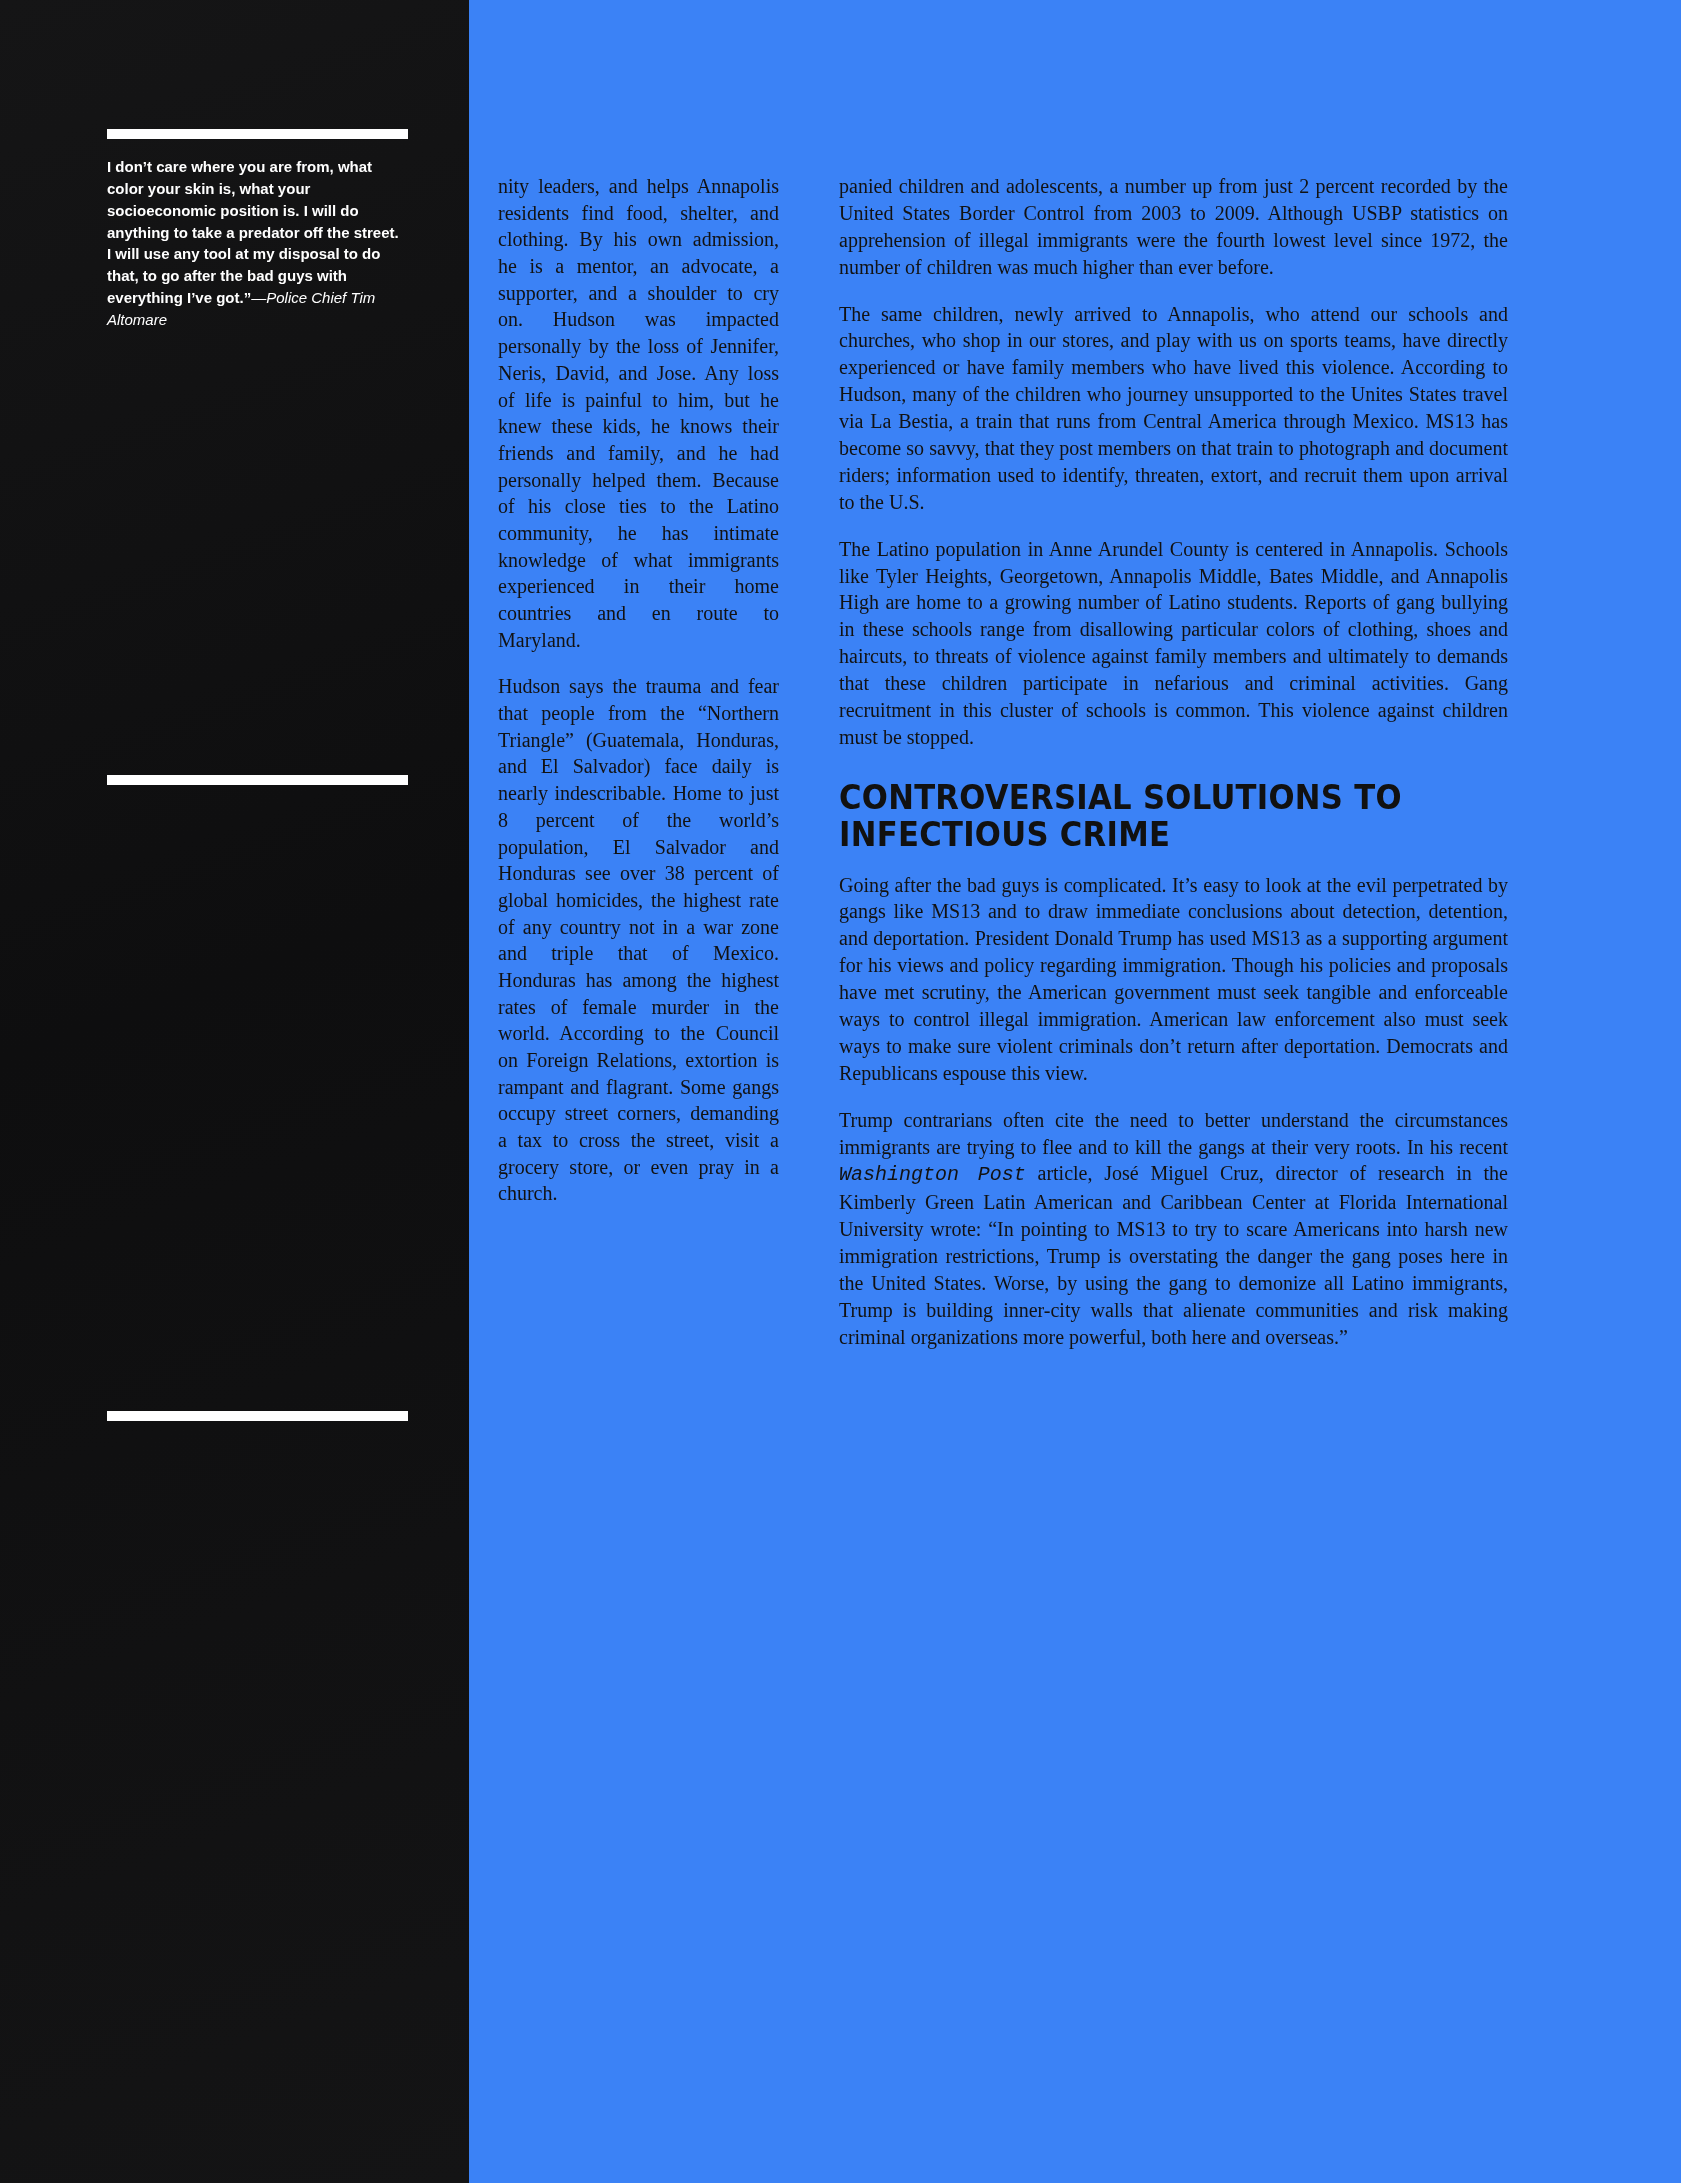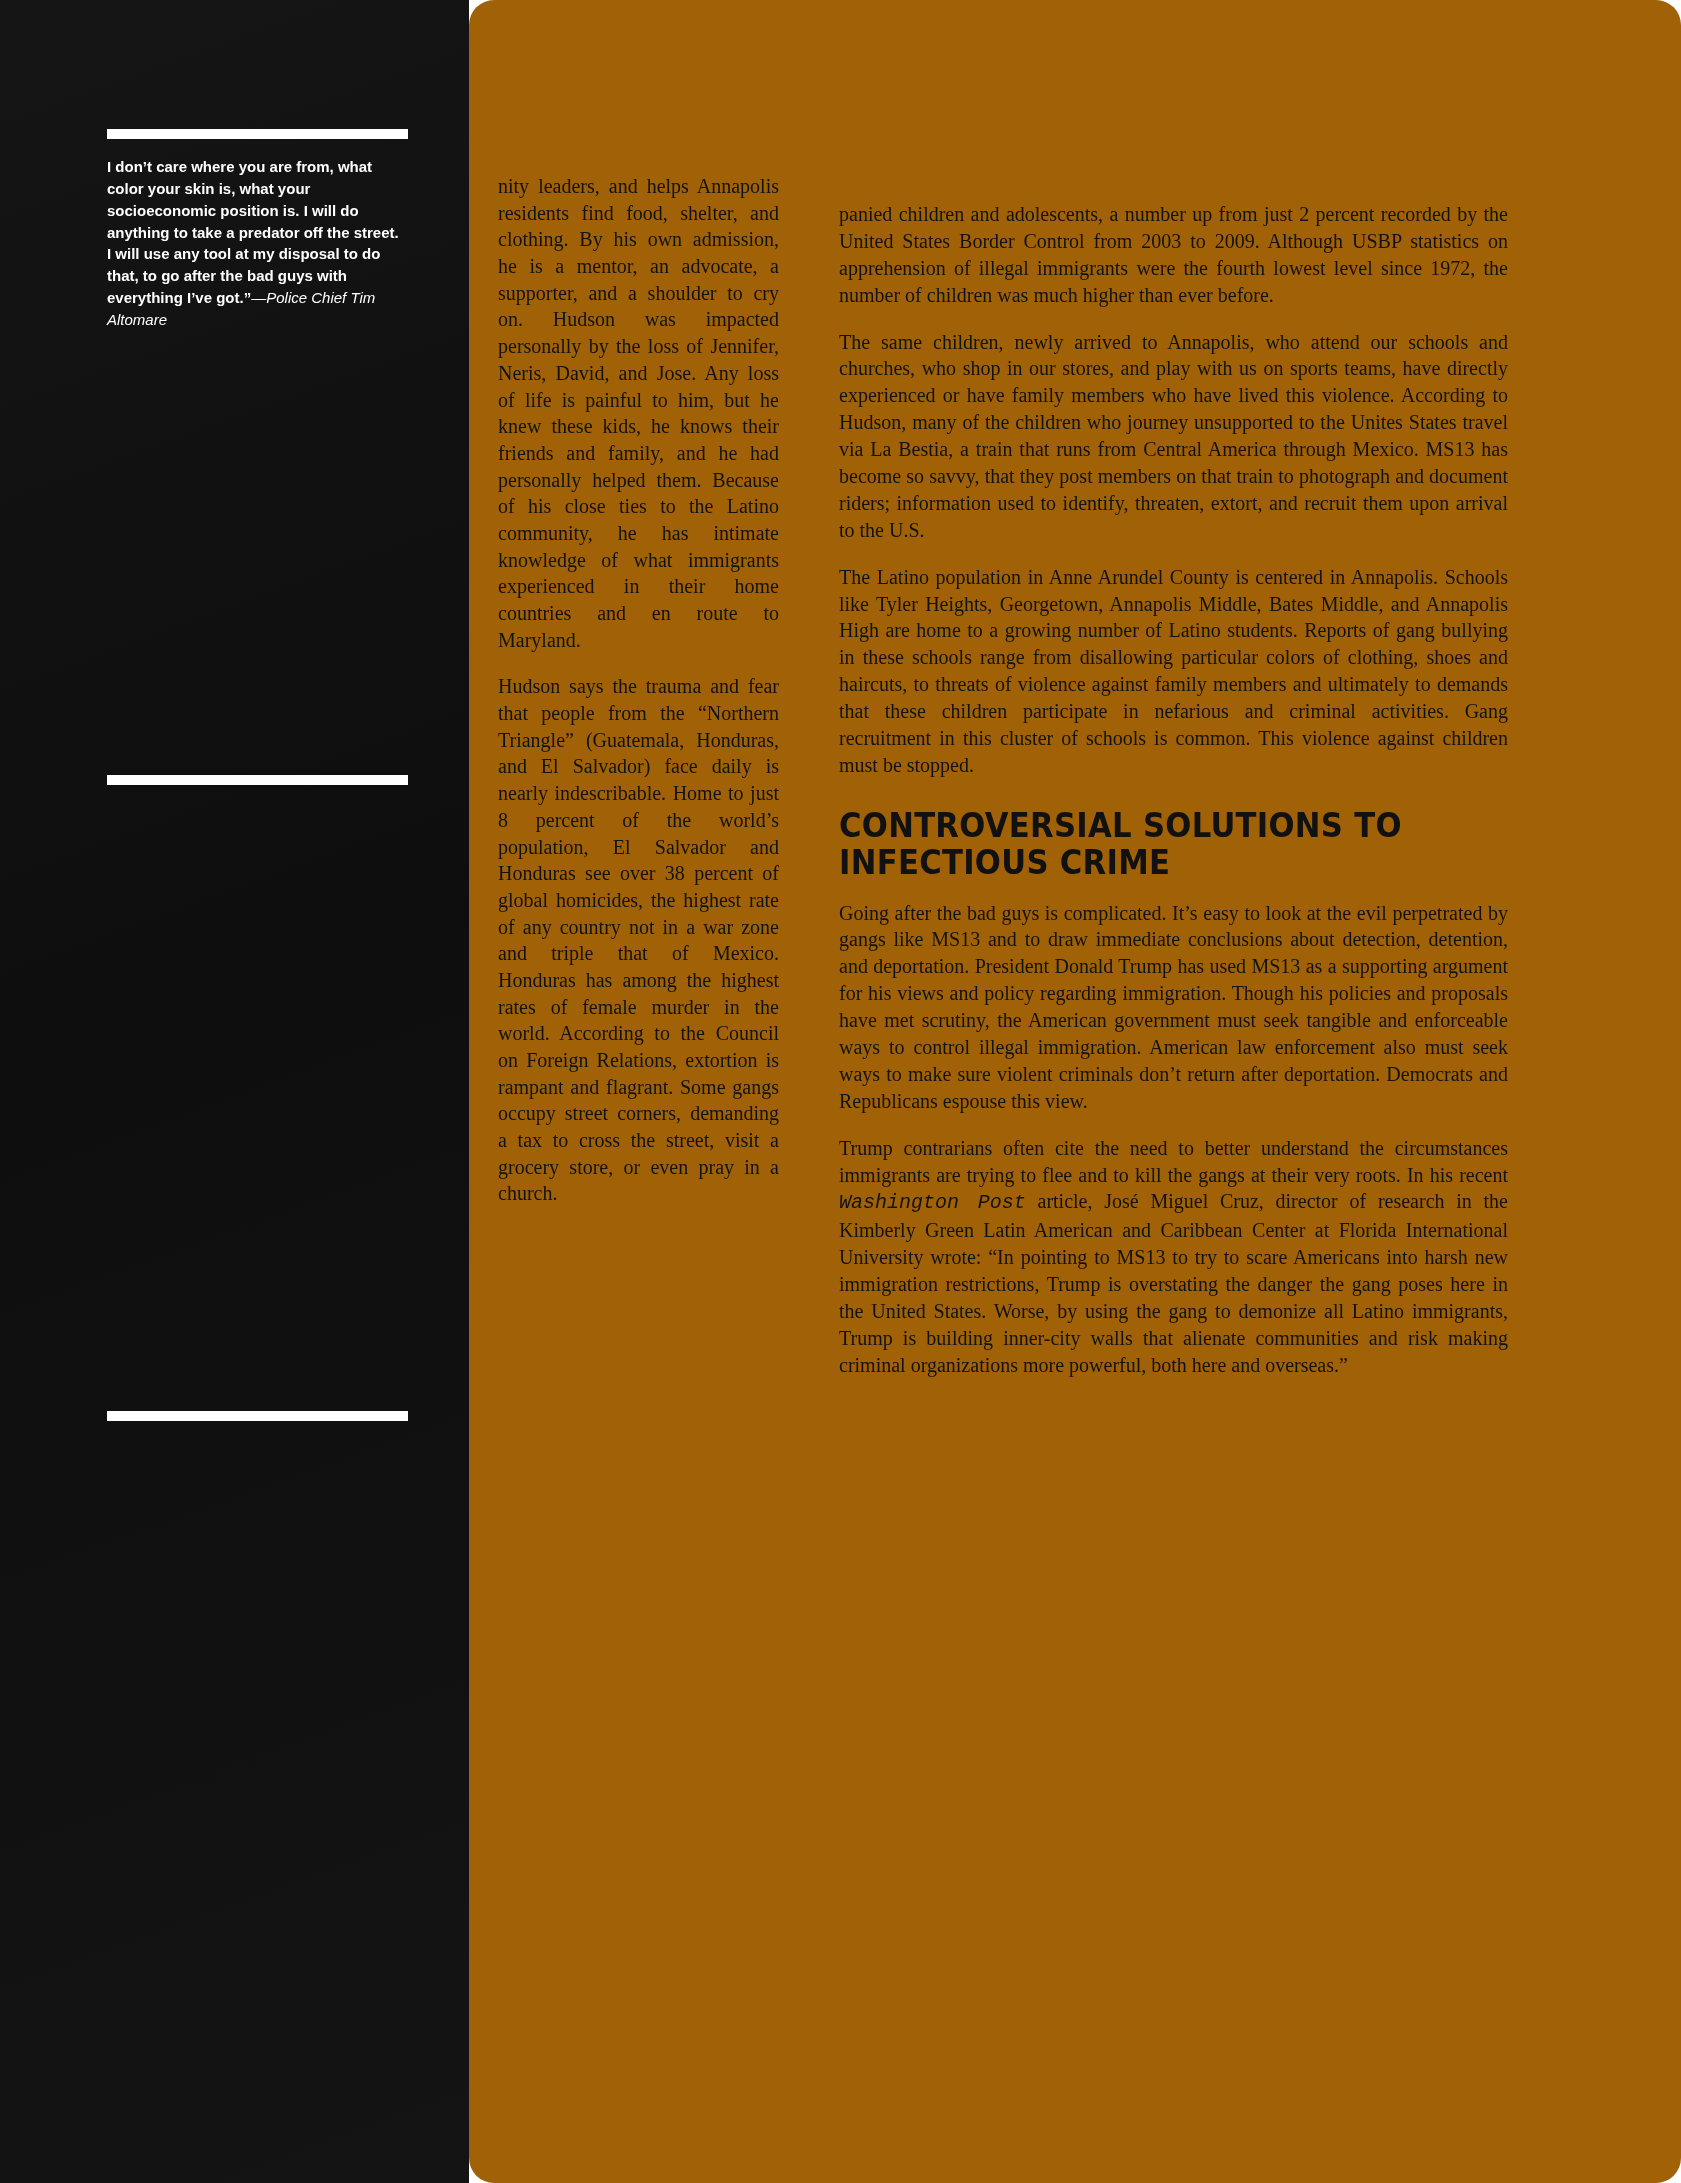--- a/index.html
+++ b/index.html
@@ -137,22 +137,21 @@
     font-weight: 400;
   }
 
   
   .article {
     position: absolute;
     left: 469px;
     top: 0;
     right: 0;
     bottom: 0;
-    background: #a16207;
-    border-radius: 25px;
+    background: #3b82f6;
   }
 
   .col {
     position: absolute;
     font-family: "Liberation Serif", serif;
     color: #121212;
     text-align: justify;
   }
   .col p {
     margin: 0 0 20px 0;
@@ -165,21 +164,20 @@
     font-size: 20px;
     line-height: 1.335;
   }
 
   .col-wide {
     left: 370px;
     top: 173px;
     width: 669px;
     font-size: 20px;
     line-height: 1.345;
-    margin-top: 28px;
   }
 
   .section-head {
     font-family: "DejaVu Sans", sans-serif;
     font-weight: 700;
     font-size: 33px;
     line-height: 1.12;
     letter-spacing: 0.3px;
     color: #111;
     text-transform: uppercase;

